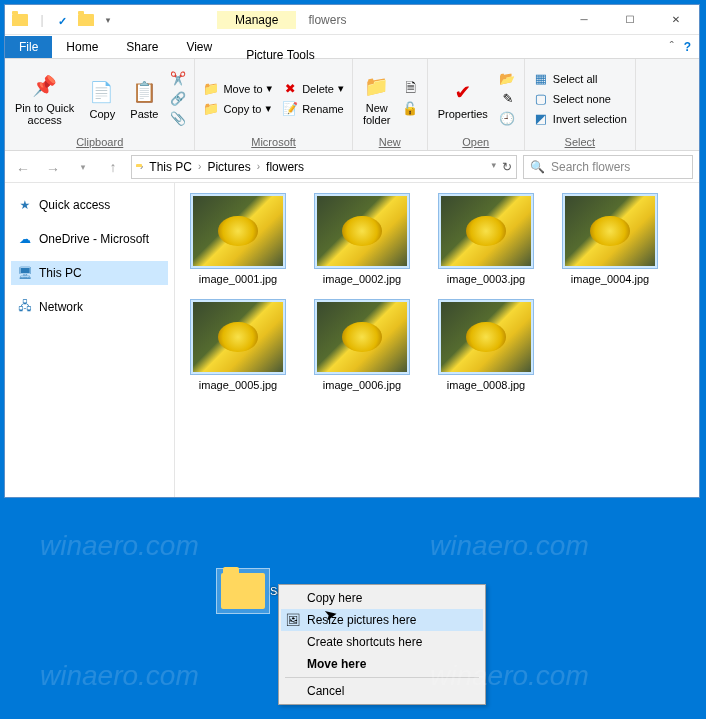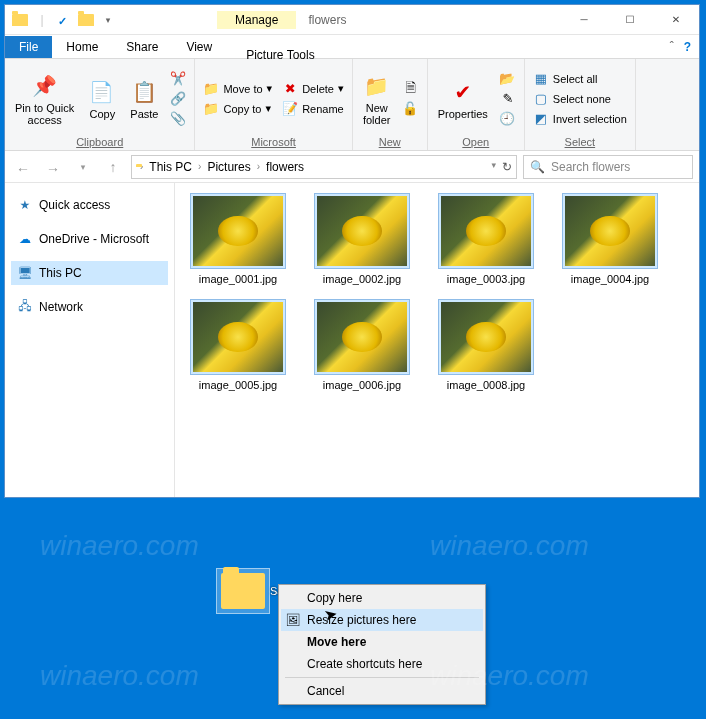--- a/index.html
+++ b/index.html
@@ -316,25 +316,25 @@
 </div>
 
 <div class="ctxmenu">
   <div class="ctx-item">
       <span>Copy here</span>
     </div>
   <div class="ctx-item hl">
     <span class="ctx-ic">🖼</span>
     <span>Resize pictures here</span>
   </div>
+  <div class="ctx-item">
+      <span>Create shortcuts here</span>
+    </div>
   <div class="ctx-item bold">
       <span>Move here</span>
-    </div>
-  <div class="ctx-item">
-      <span>Create shortcuts here</span>
     </div>
   <div class="ctx-sep"></div>
   <div class="ctx-item">
       <span>Cancel</span>
     </div>
 </div>
 
 <div class="cursor">➤</div>
 
 <div class="watermark" style="top:530px;left:40px">winaero.com</div>

